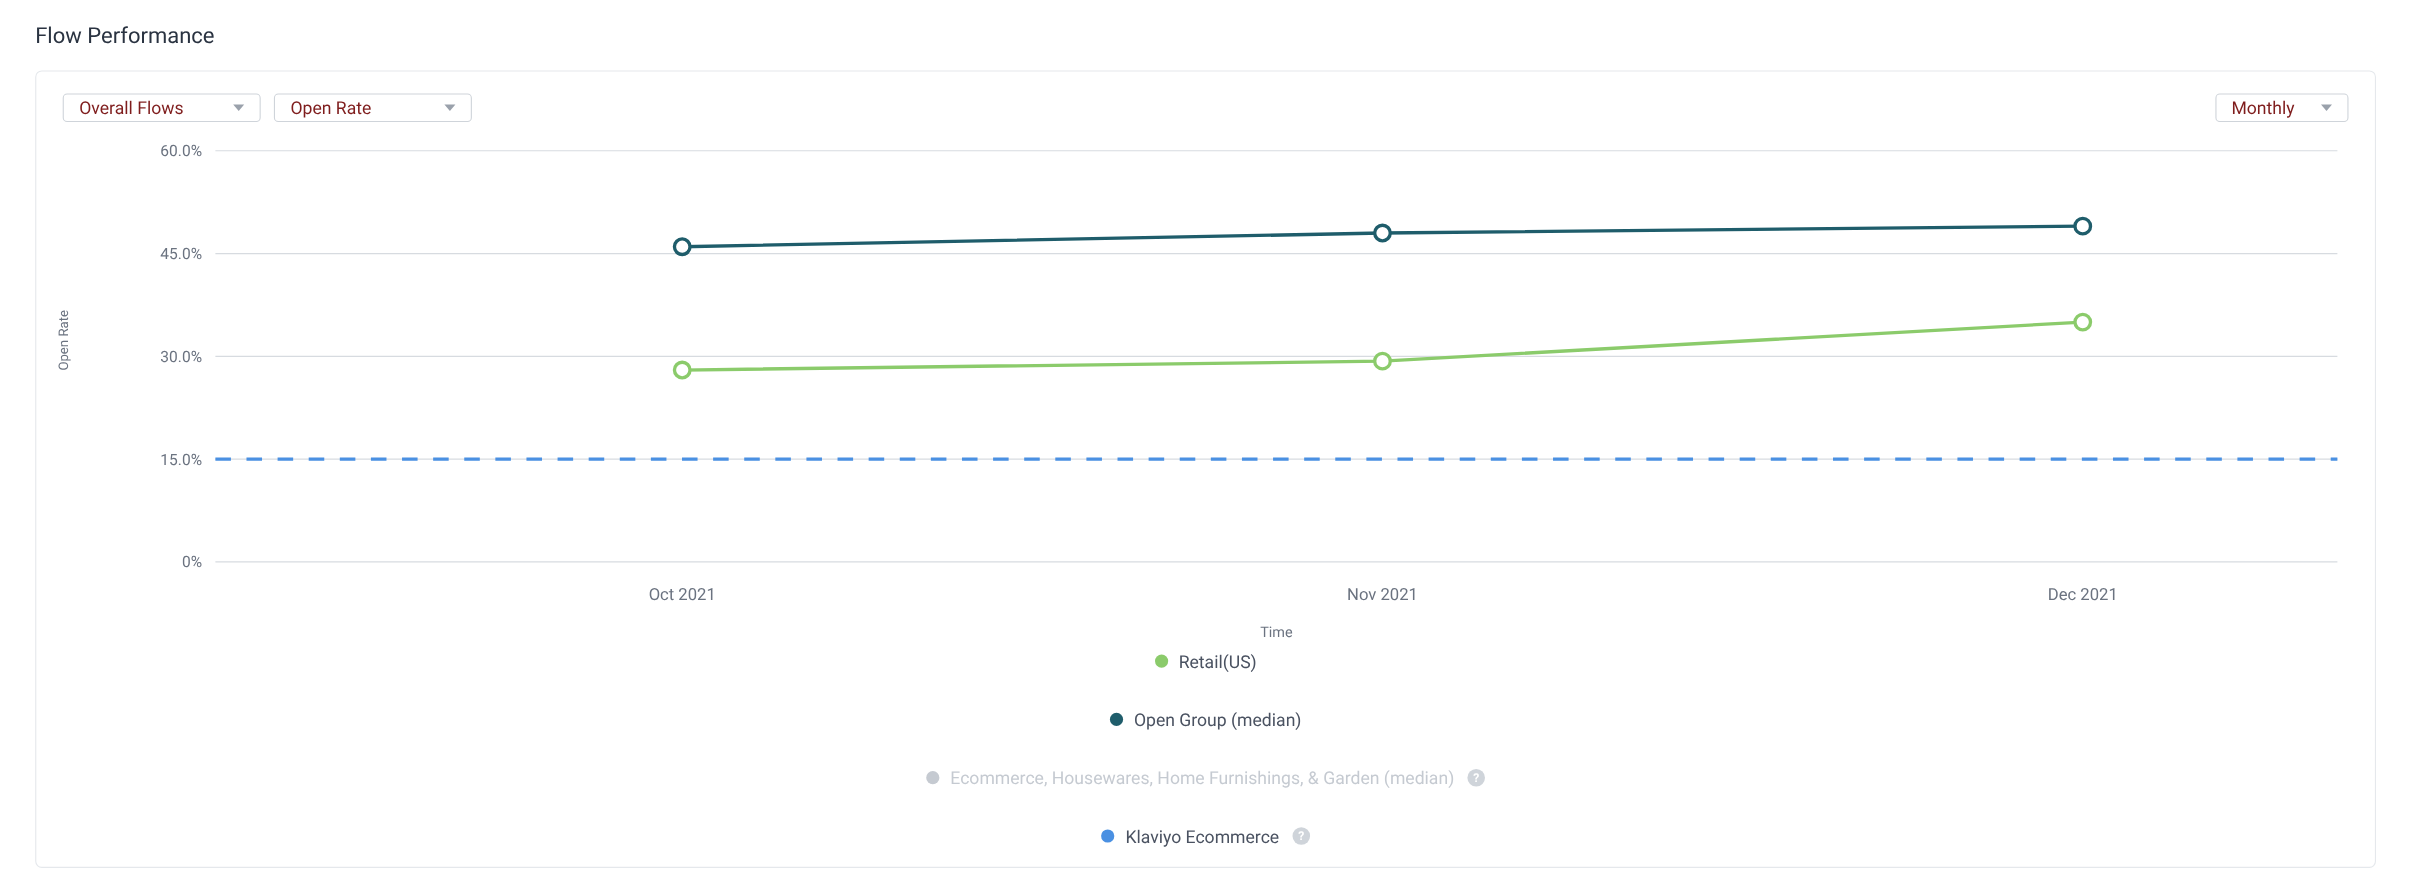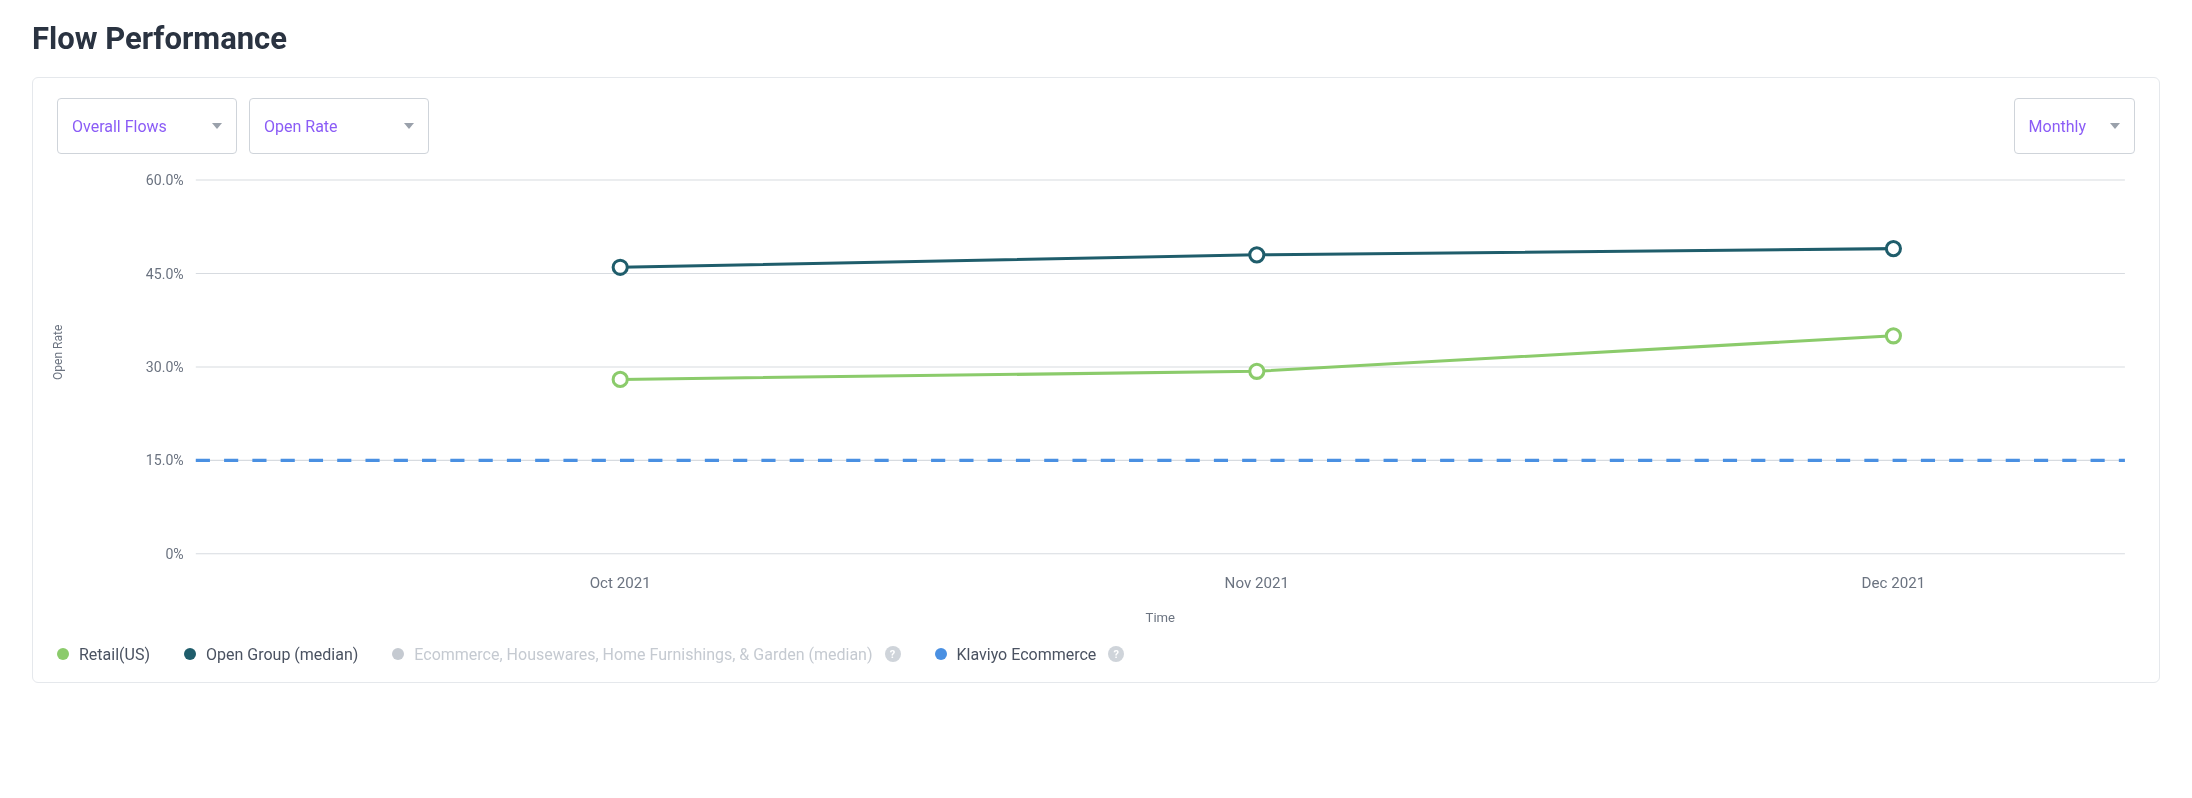--- a/index.html
+++ b/index.html
@@ -7,48 +7,48 @@
     margin: 0;
     padding: 0;
     font-family: -apple-system, BlinkMacSystemFont, "Segoe UI", Roboto, "Helvetica Neue", Arial, sans-serif;
     background: #ffffff;
     color: #2a3341;
   }
   .page {
     padding: 20px 32px;
   }
   .title {
-    font-size: 31px;
-    font-weight: 700;
+    font-size: 20px;
+    font-weight: 400;
     color: #2a3341;
     margin: 0 0 20px 0;
   }
   .panel {
     border: 1px solid #e5e8ec;
     border-radius: 6px;
     padding: 20px 24px 18px 24px;
   }
   .toolbar {
     display: flex;
     align-items: center;
     gap: 12px;
     margin-bottom: 16px;
   }
   .spacer { flex: 1; }
   .select {
     display: inline-flex;
     align-items: center;
     justify-content: space-between;
     min-width: 180px;
-    height: 56px;
+    height: 26px;
     padding: 0 14px;
     border: 1px solid #cfd4da;
     border-radius: 4px;
     background: #ffffff;
-    color: #8b5cf6;
+    color: #7f1d1d;
     font-size: 16px;
     cursor: pointer;
     gap: 24px;
   }
   .select.small { min-width: 120px; margin-left: 20px; }
   .caret {
     width: 0; height: 0;
     border-left: 5px solid transparent;
     border-right: 5px solid transparent;
     border-top: 6px solid #9aa1ab;
@@ -69,23 +69,23 @@
   }
   .chart-container {
     position: relative;
     padding-left: 58px;
   }
   .legend {
     display: flex;
     align-items: center;
     justify-content: flex-start;
     gap: 34px;
-    margin-top: 10px;
     font-size: 16px;
     color: #4a5261;
+    flex-direction: column;
   }
   .legend-item {
     display: inline-flex;
     align-items: center;
     gap: 10px;
     cursor: pointer;
   }
   .legend-item.muted { color: #c5cad1; }
   .dot {
     width: 12px; height: 12px; border-radius: 50%;

